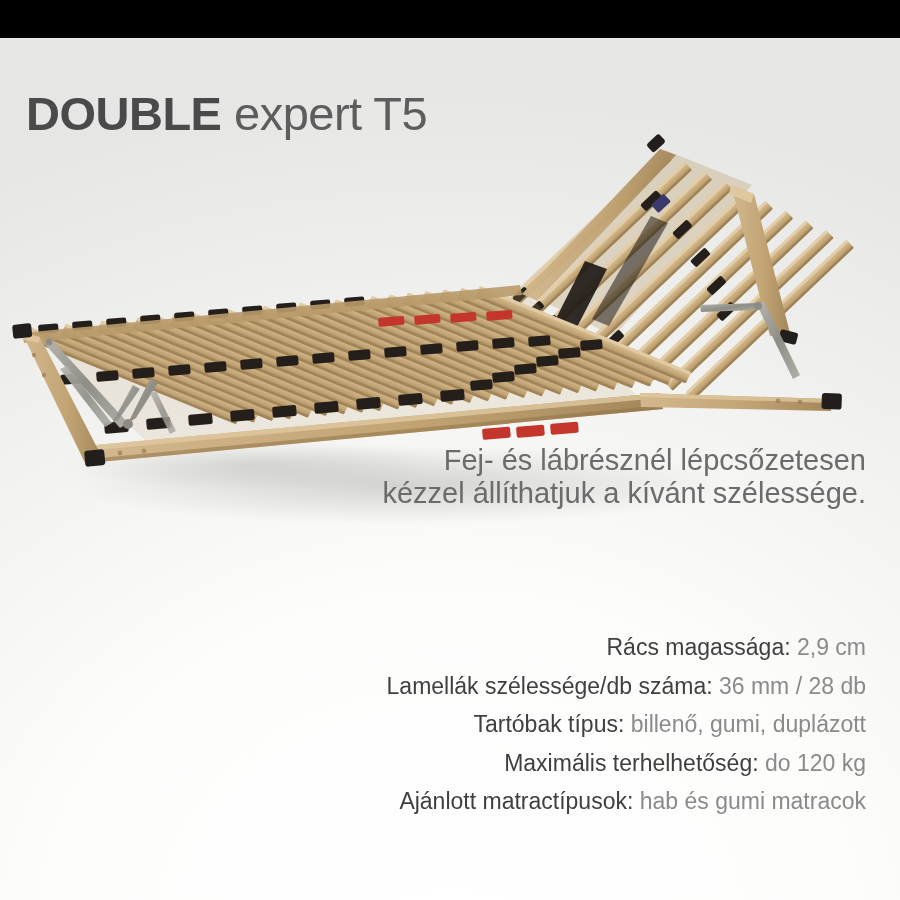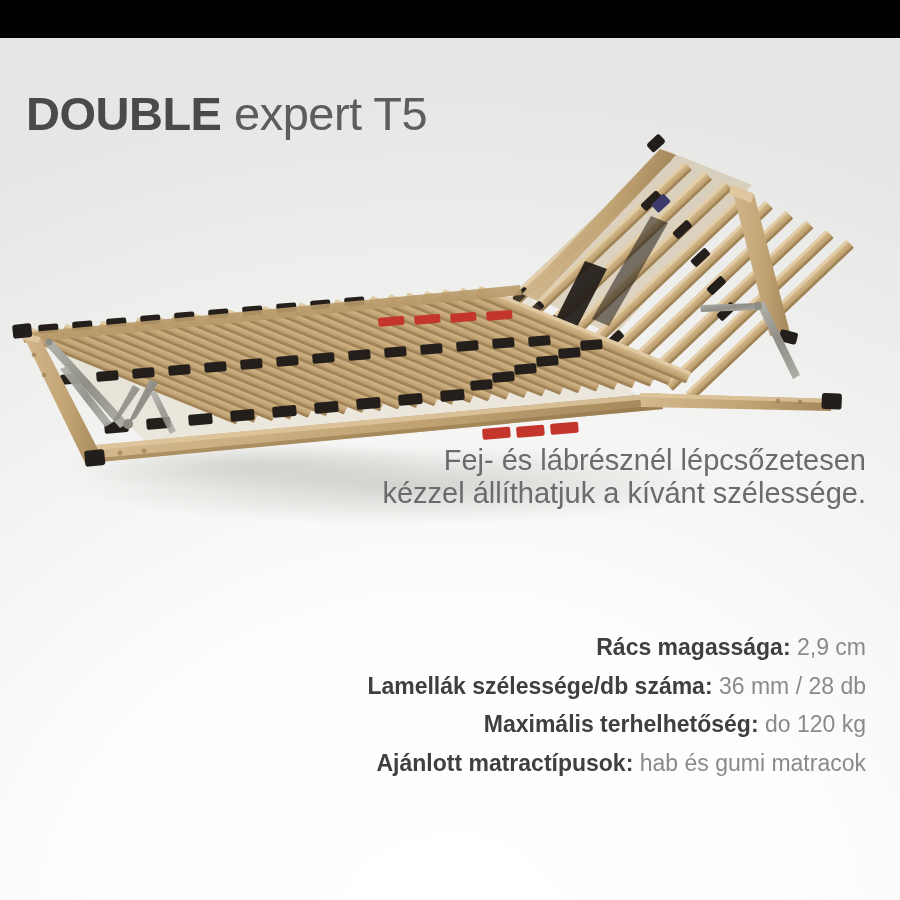--- a/index.html
+++ b/index.html
@@ -44,21 +44,21 @@
   }
   .desc div{white-space:nowrap;}
 
   
   .specs{
     position:absolute;right:34px;top:590px;width:700px;
     text-align:right;
     font-size:23px;line-height:38.5px;
   }
   .specs .row{white-space:nowrap;}
-  .specs .k{font-weight:700;color:#3f3f3f;}
+  .specs .k{font-weight:400;color:#3f3f3f;}
   .specs .v{font-weight:400;color:#8a8a8a;}
 </style>
 </head>
 <body>
 
 <div class="frame">
 
   <div class="band band-top"></div>
   <div class="band band-bottom"></div>
 
@@ -382,18 +382,19 @@
     </div>
 
     <div class="desc">
       <div>Fej- és lábrésznél lépcsőzetesen</div>
       <div>kézzel állíthatjuk a kívánt szélessége.</div>
     </div>
 
     <div class="specs">
       <div class="row"><span class="k">Rács magassága:</span> <span class="v">2,9 cm</span></div>
       <div class="row"><span class="k">Lamellák szélessége/db száma:</span> <span class="v">36 mm / 28 db</span></div>
+      <div class="row"><span class="k">Tartóbak típus:</span> <span class="v">billenő, gumi, duplázott</span></div>
       <div class="row"><span class="k">Maximális terhelhetőség:</span> <span class="v">do 120 kg</span></div>
       <div class="row"><span class="k">Ajánlott matractípusok:</span> <span class="v">hab és gumi matracok</span></div>
     </div>
 
   </div>
 </div>
 
 </body></html>

